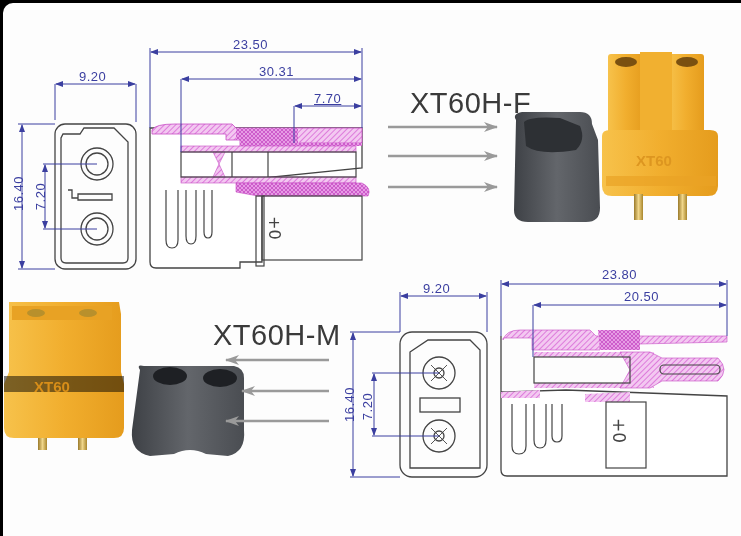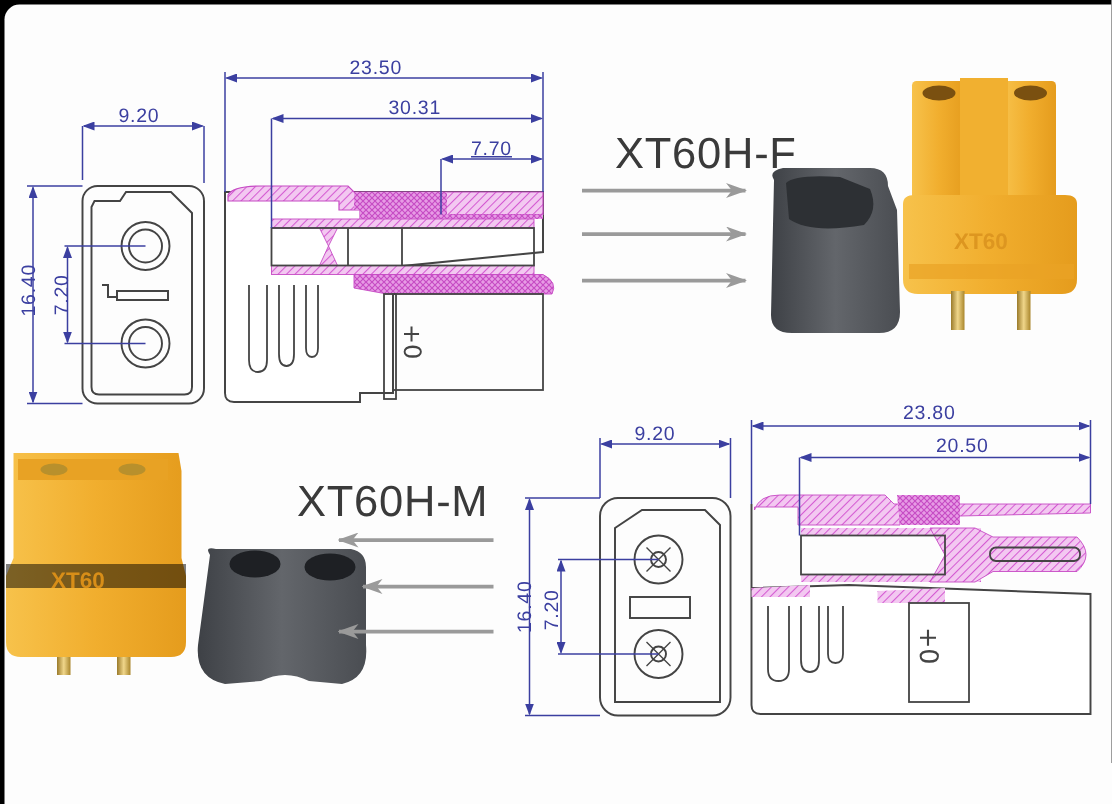--- a/index.html
+++ b/index.html
@@ -203,14 +203,14 @@
   <div class="dim" style="left:256px;top:61px;">30.31</div>
   <div class="dim" style="left:311px;top:88px;text-decoration:underline;">7.70</div>
 
   <div class="dim" style="left:420px;top:278px;">9.20</div>
   <div class="dim" style="left:329px;top:394px;transform:rotate(-90deg);">16.40</div>
   <div class="dim" style="left:351px;top:396px;transform:rotate(-90deg);">7.20</div>
   <div class="dim" style="left:599px;top:248px;margin-top:16px;">23.80</div>
   <div class="dim" style="left:621px;top:286px;">20.50</div>
 
   <div class="label" style="left:372px;top:84px;margin-left:35px;">XT60H-F</div>
-  <div class="label" style="left:195px;top:316px;">XT60H-M</div>
+  <div class="label" style="left:210px;top:316px;">XT60H-M</div>
 </div>
 
 </body></html>

